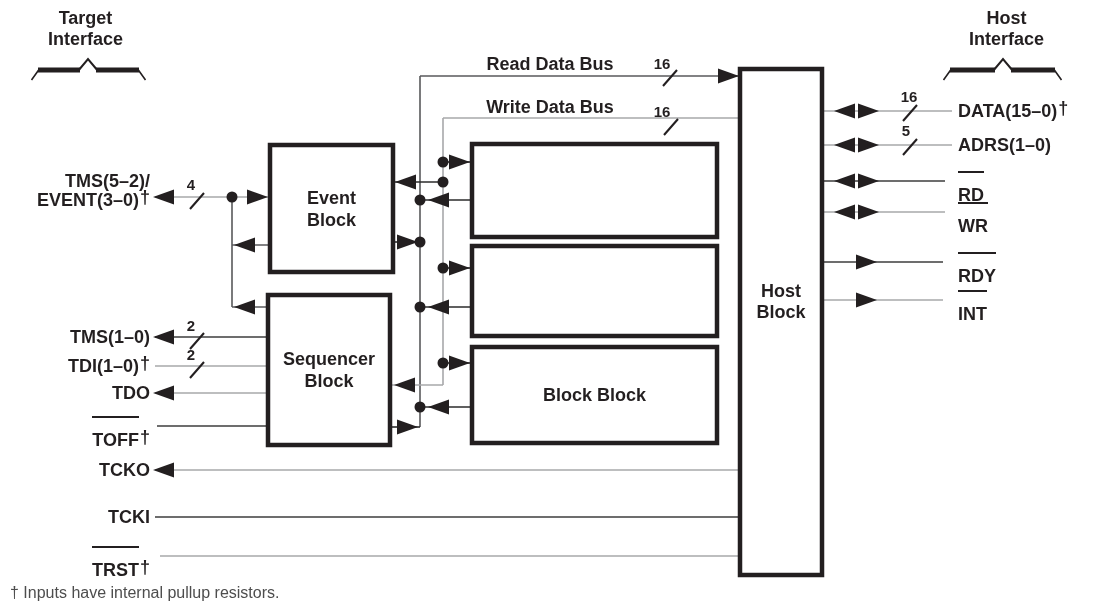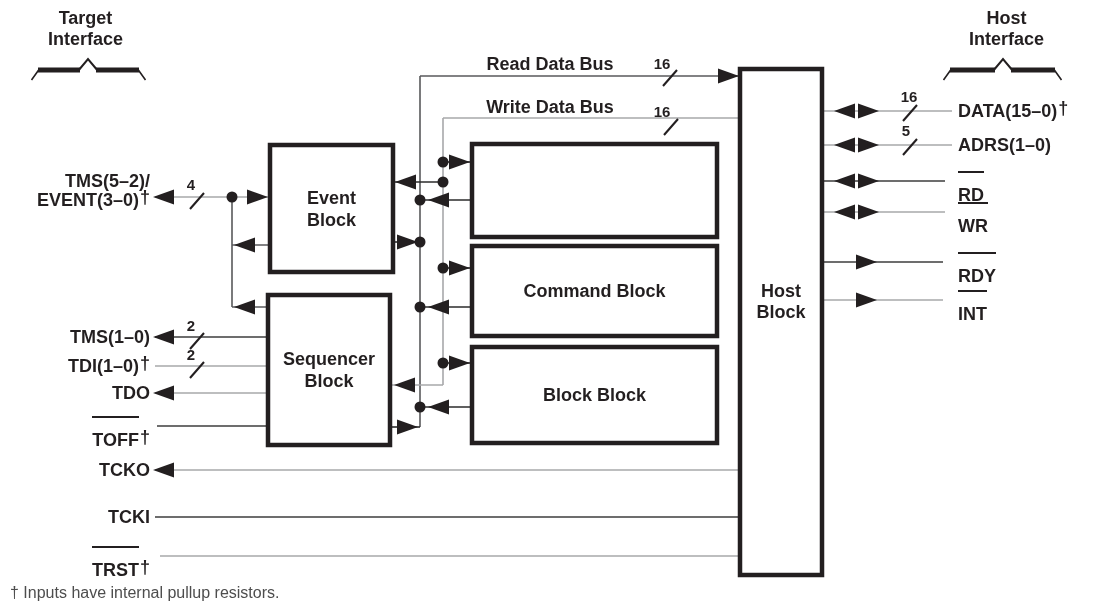--- a/index.html
+++ b/index.html
@@ -206,21 +206,20 @@
       <div>Event</div>
       <div>Block</div>
     </div>
   </div>
   <div class="lbl ctr" style="left:268px;top:295px;width:122px;height:150px;line-height:22px;">
     <div>
       <div>Sequencer</div>
       <div>Block</div>
     </div>
   </div>
-  <div class="lbl ctr" style="left:472px;top:246px;width:245px;height:90px;">Command Block</div>
   <div class="lbl ctr" style="left:472px;top:347px;width:245px;height:96px;">Block Block</div>
   <div class="lbl" style="left:740px;top:281px;width:82px;text-align:center;line-height:21px;">
     <div>Host</div>
     <div>Block</div>
   </div>
 
   <div class="footnote" style="left:10px;top:584px;">† Inputs have internal pullup resistors.</div>
 
 </div>
 

